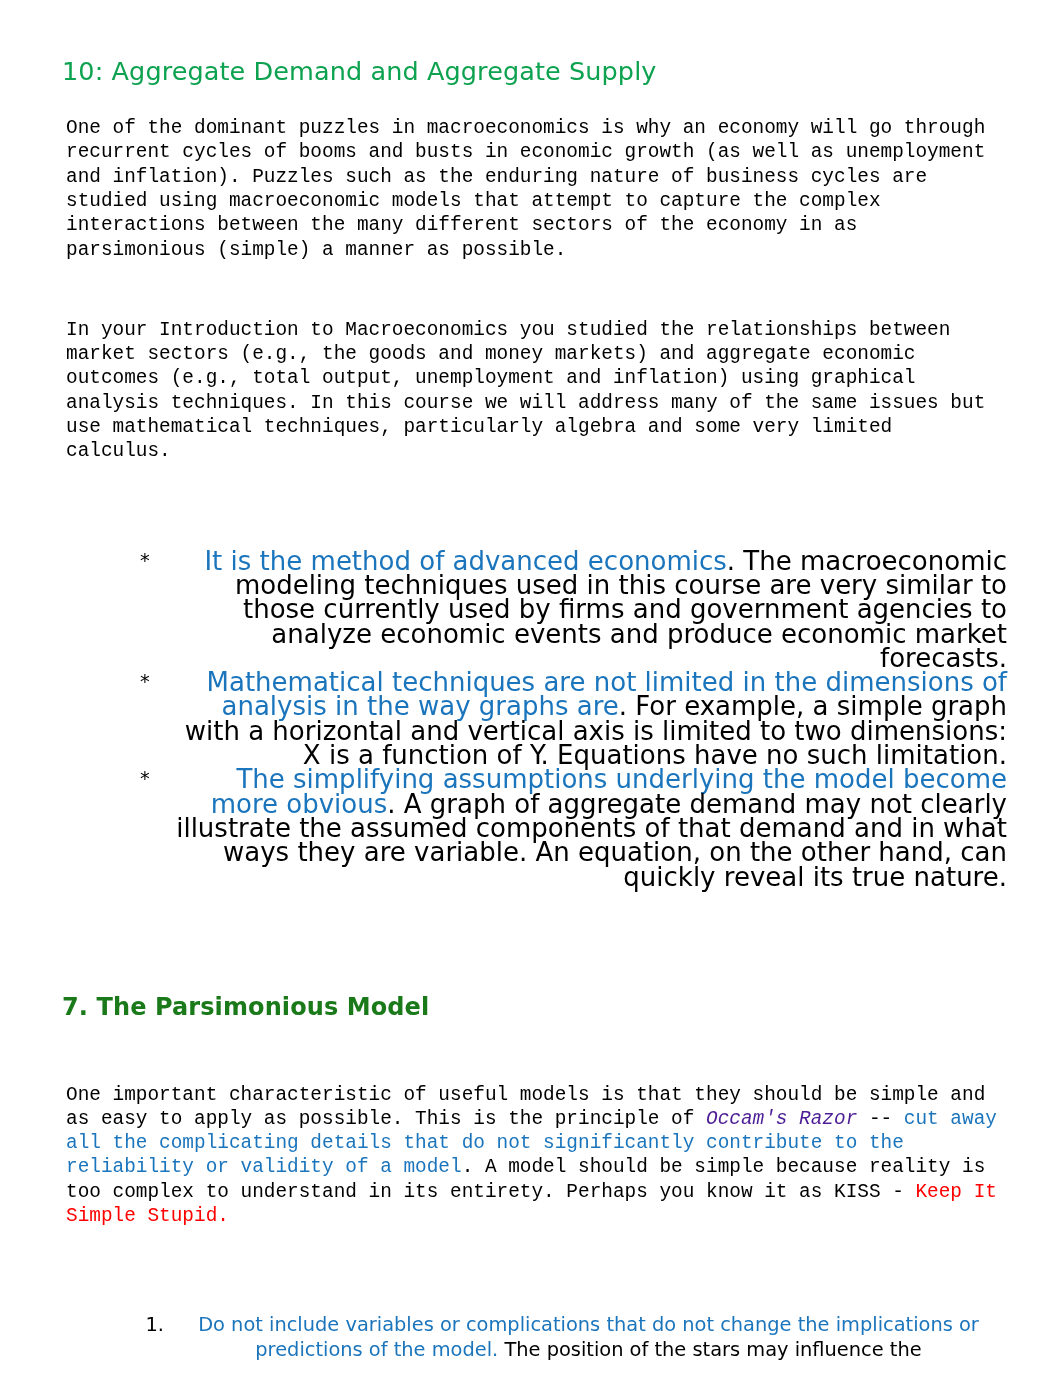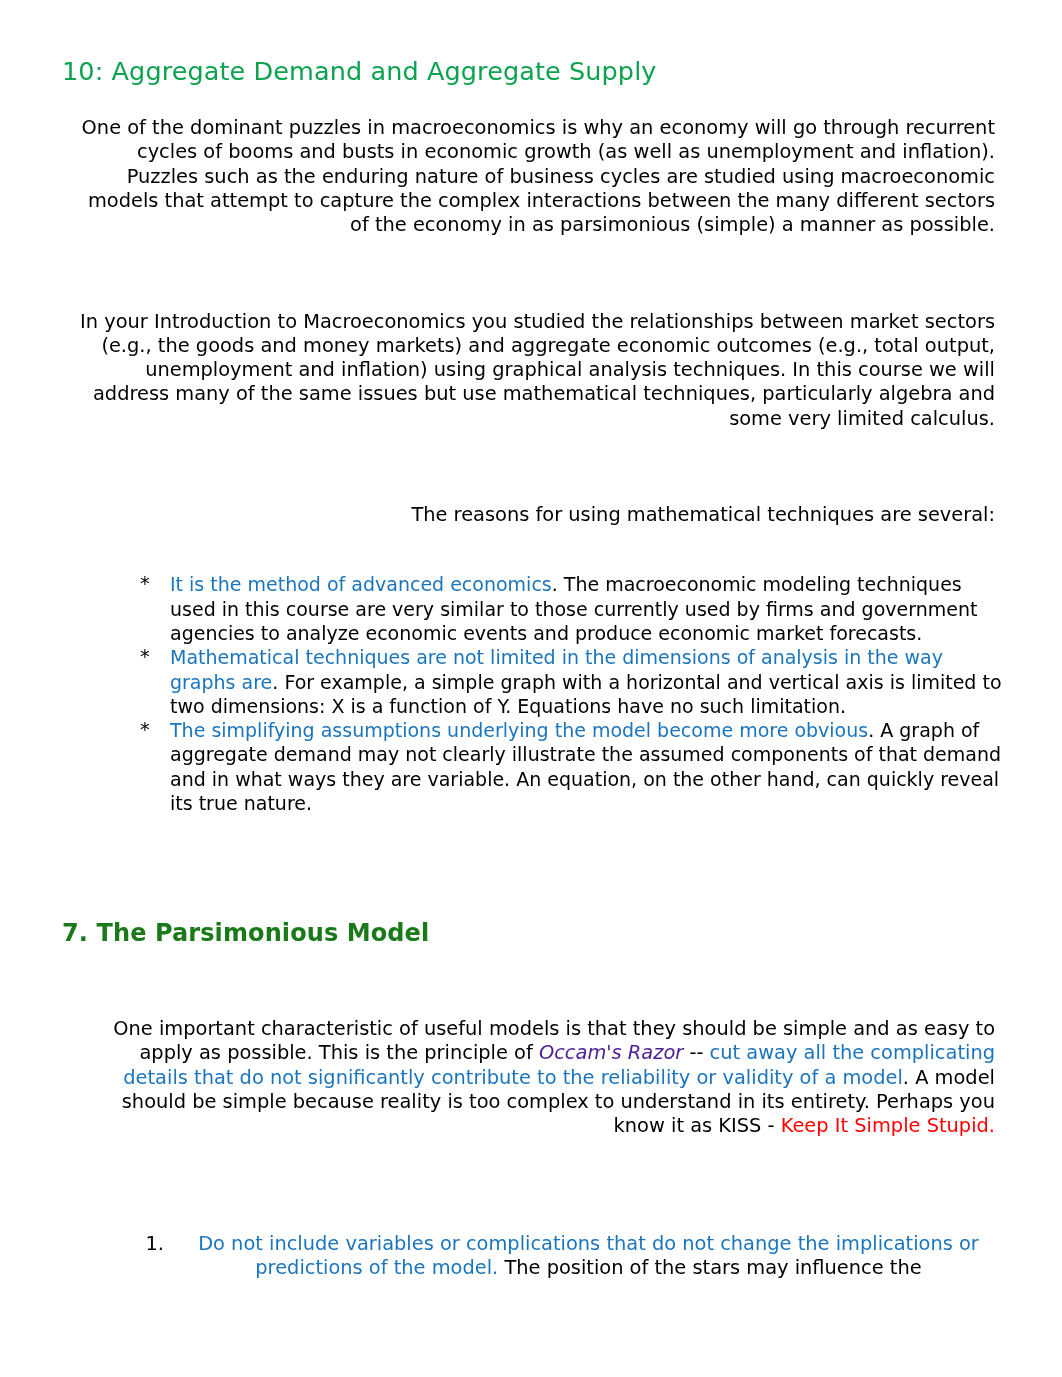--- a/index.html
+++ b/index.html
@@ -46,23 +46,24 @@
     font-weight: 700;
     color: #1A7A1A;
     margin: 0;
     letter-spacing: 0.1px;
   }
 
   
   p.body-para {
     font-size: 19.4px;
     line-height: 24.3px;
-    margin: 12px;
+    margin: 4px;
     color: #000000;
-    text-align: right;
+    text-align: left;
+    font-family: Liberation Mono, monospace;
   }
   .gap-md { height: 33px; }
   .gap-lg { height: 48px; }
   .gap-xl { height: 104px; }
   .gap-xxl { height: 57px; }
 
   
   .blue   { color: #1B75BC; }
   .red    { color: #FF0000; }
   .red-i  { color: #4c1d95; font-style: italic; }
@@ -71,23 +72,24 @@
   
   ul.star-list {
     list-style: none;
     margin: 0;
     padding: 0;
   }
   ul.star-list > li {
     position: relative;
     padding-left: 30px;
     margin-left: 78px;
-    font-size: 19px;
+    font-size: 26px;
     line-height: 24.3px;
     color: #000000;
+    text-align: right;
   }
   ul.star-list > li::before {
     content: "*";
     position: absolute;
     left: 0;
     top: 0;
     color: #000000;
     font-size: 19.4px;
     line-height: 24.3px;
   }
@@ -129,21 +131,20 @@
     <h1 class="doc-title">10: Aggregate Demand and Aggregate Supply</h1>
 
     <p class="body-para">One of the dominant puzzles in macroeconomics is why an economy will go through recurrent cycles of booms and busts in economic growth (as well as unemployment and inflation). Puzzles such as the enduring nature of business cycles are studied using macroeconomic models that attempt to capture the complex interactions between the many different sectors of the economy in as parsimonious (simple) a manner as possible.</p>
 
     <div class="gap-lg"></div>
 
     <p class="body-para">In your Introduction to Macroeconomics you studied the relationships between market sectors (e.g., the goods and money markets) and aggregate economic outcomes (e.g., total output, unemployment and inflation) using graphical analysis techniques. In this course we will address many of the same issues but use mathematical techniques, particularly algebra and some very limited calculus.</p>
 
     <div class="gap-lg"></div>
 
-    <p class="body-para">The reasons for using mathematical techniques are several:</p>
 
     <div class="gap-md"></div>
 
     <ul class="star-list">
       <li>
         <span class="blue">It is the method of advanced economics</span><span class="black">. The macroeconomic modeling techniques used in this course are very similar to those currently used by firms and government agencies to analyze economic events and produce economic market forecasts.</span>
       </li>
       <li>
         <span class="blue">Mathematical techniques are not limited in the dimensions of analysis in the way graphs are</span><span class="black">. For example, a simple graph with a horizontal and vertical axis is limited to two dimensions: X is a function of Y. Equations have no such limitation.</span>
       </li>

